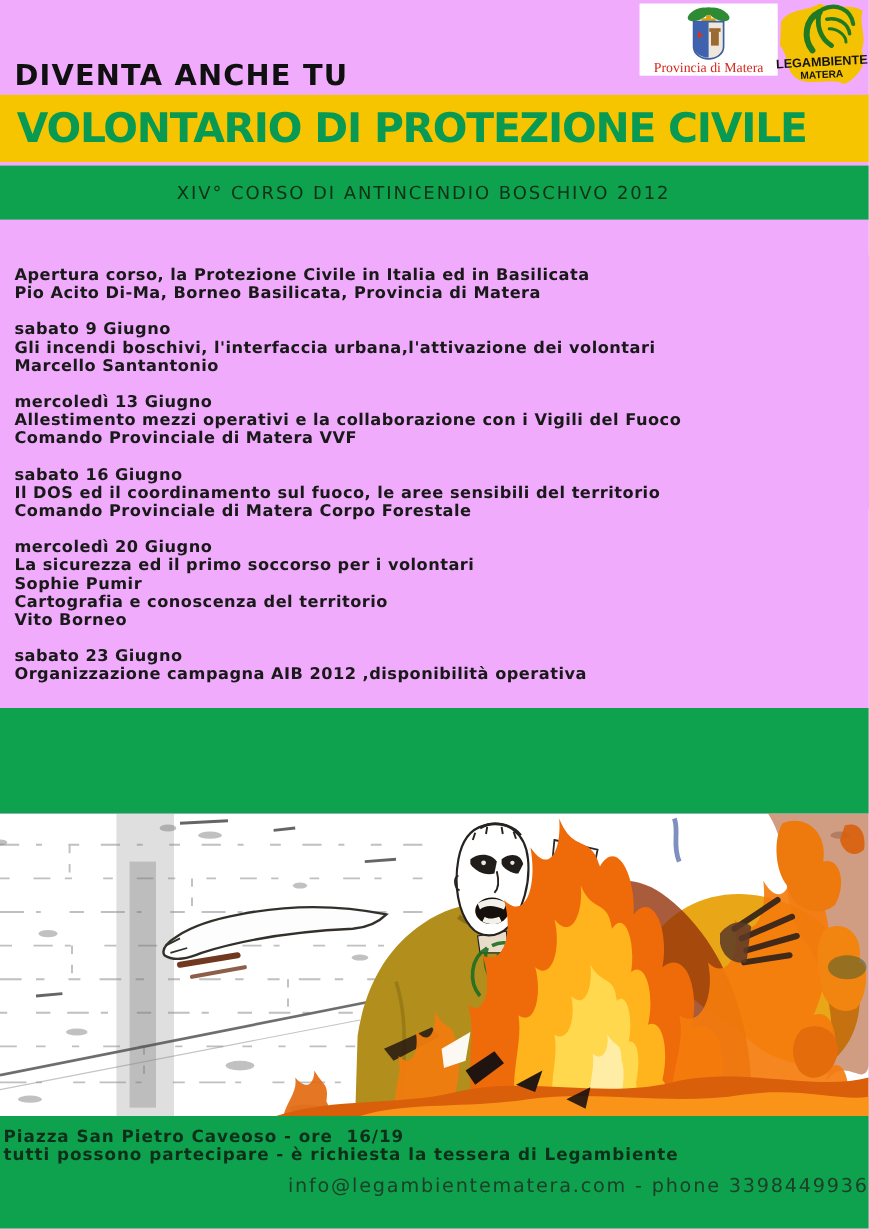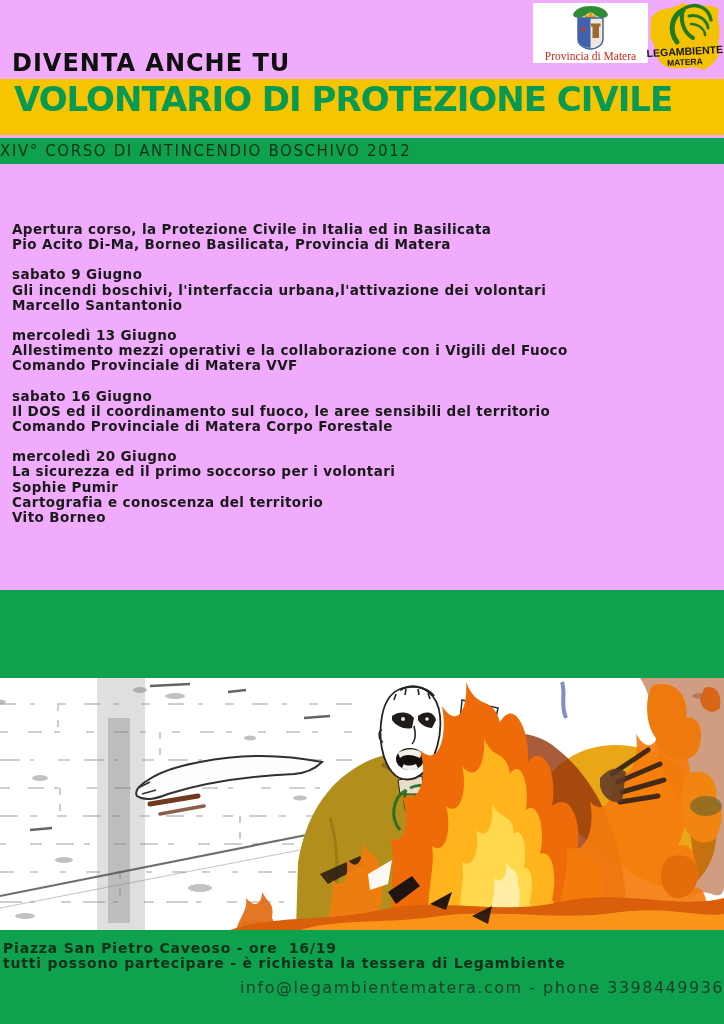--- a/index.html
+++ b/index.html
@@ -10,29 +10,29 @@
   }
   
   .tagline{
     position:absolute;left:12px;top:49px;
     font-size:24px;font-weight:bold;letter-spacing:1px;color:#101010;white-space:nowrap;
   }
   .logo-prov{position:absolute;left:533px;top:3px;width:115px;height:60px;background:#fff;}
   .logo-leg{position:absolute;left:646px;top:0;width:78px;height:73px;}
   .band-yellow{
     position:absolute;left:0;top:79px;width:100%;height:56px;
-    background:var(--yellow,#f6c500);display:flex;align-items:flex-start;
+    background:var(--yellow,#f6c500);display:flex;align-items:center;
   }
   .band-yellow .title{
     font-size:34px;font-weight:bold;letter-spacing:-1px;
     color:var(--title-green,#089a52);padding-left:14px;white-space:nowrap;
   }
   .band-sub{
-    position:absolute;left:0;top:138px;width:100%;height:26px;
-    background:var(--band-green,#0ea24e);display:flex;align-items:center;justify-content:flex-start;
+    position:absolute;left:0;top:138px;width:100%;height:45px;
+    background:var(--band-green,#0ea24e);display:flex;align-items:center;justify-content:center;
   }
   .band-sub .subtitle{
     font-size:15px;letter-spacing:1.6px;color:#103018;padding-right:18px;white-space:nowrap;
   }
   
   .schedule{position:absolute;left:12px;top:222px;right:6px;color:#191919;}
   .schedule p{
     margin:0;font-size:13.5px;line-height:15.2px;font-weight:bold;
     letter-spacing:0.4px;white-space:pre-wrap;
   }
@@ -126,20 +126,24 @@
         <p>sabato 16 Giugno</p>
         <p>Il DOS ed il coordinamento sul fuoco, le aree sensibili del territorio</p>
         <p>Comando Provinciale di Matera Corpo Forestale</p>
       </div>
       <div class="group">
         <p>mercoledì 20 Giugno</p>
         <p>La sicurezza ed il primo soccorso per i volontari</p>
         <p>Sophie Pumir</p>
         <p>Cartografia e conoscenza del territorio</p>
         <p>Vito Borneo</p>
+      </div>
+      <div class="group">
+        <p>sabato 23 Giugno</p>
+        <p>Organizzazione campagna AIB 2012 ,disponibilità operativa</p>
       </div>
     </div>
 
   <div class="band-mid"></div>
 
   <div class="photo">
     <svg viewBox="0 0 724 252" width="724" height="252">
       <rect width="724" height="252" fill="#ffffff"></rect>
 
       <g stroke="#a5a5a5" stroke-width="1.6" opacity="0.7">

